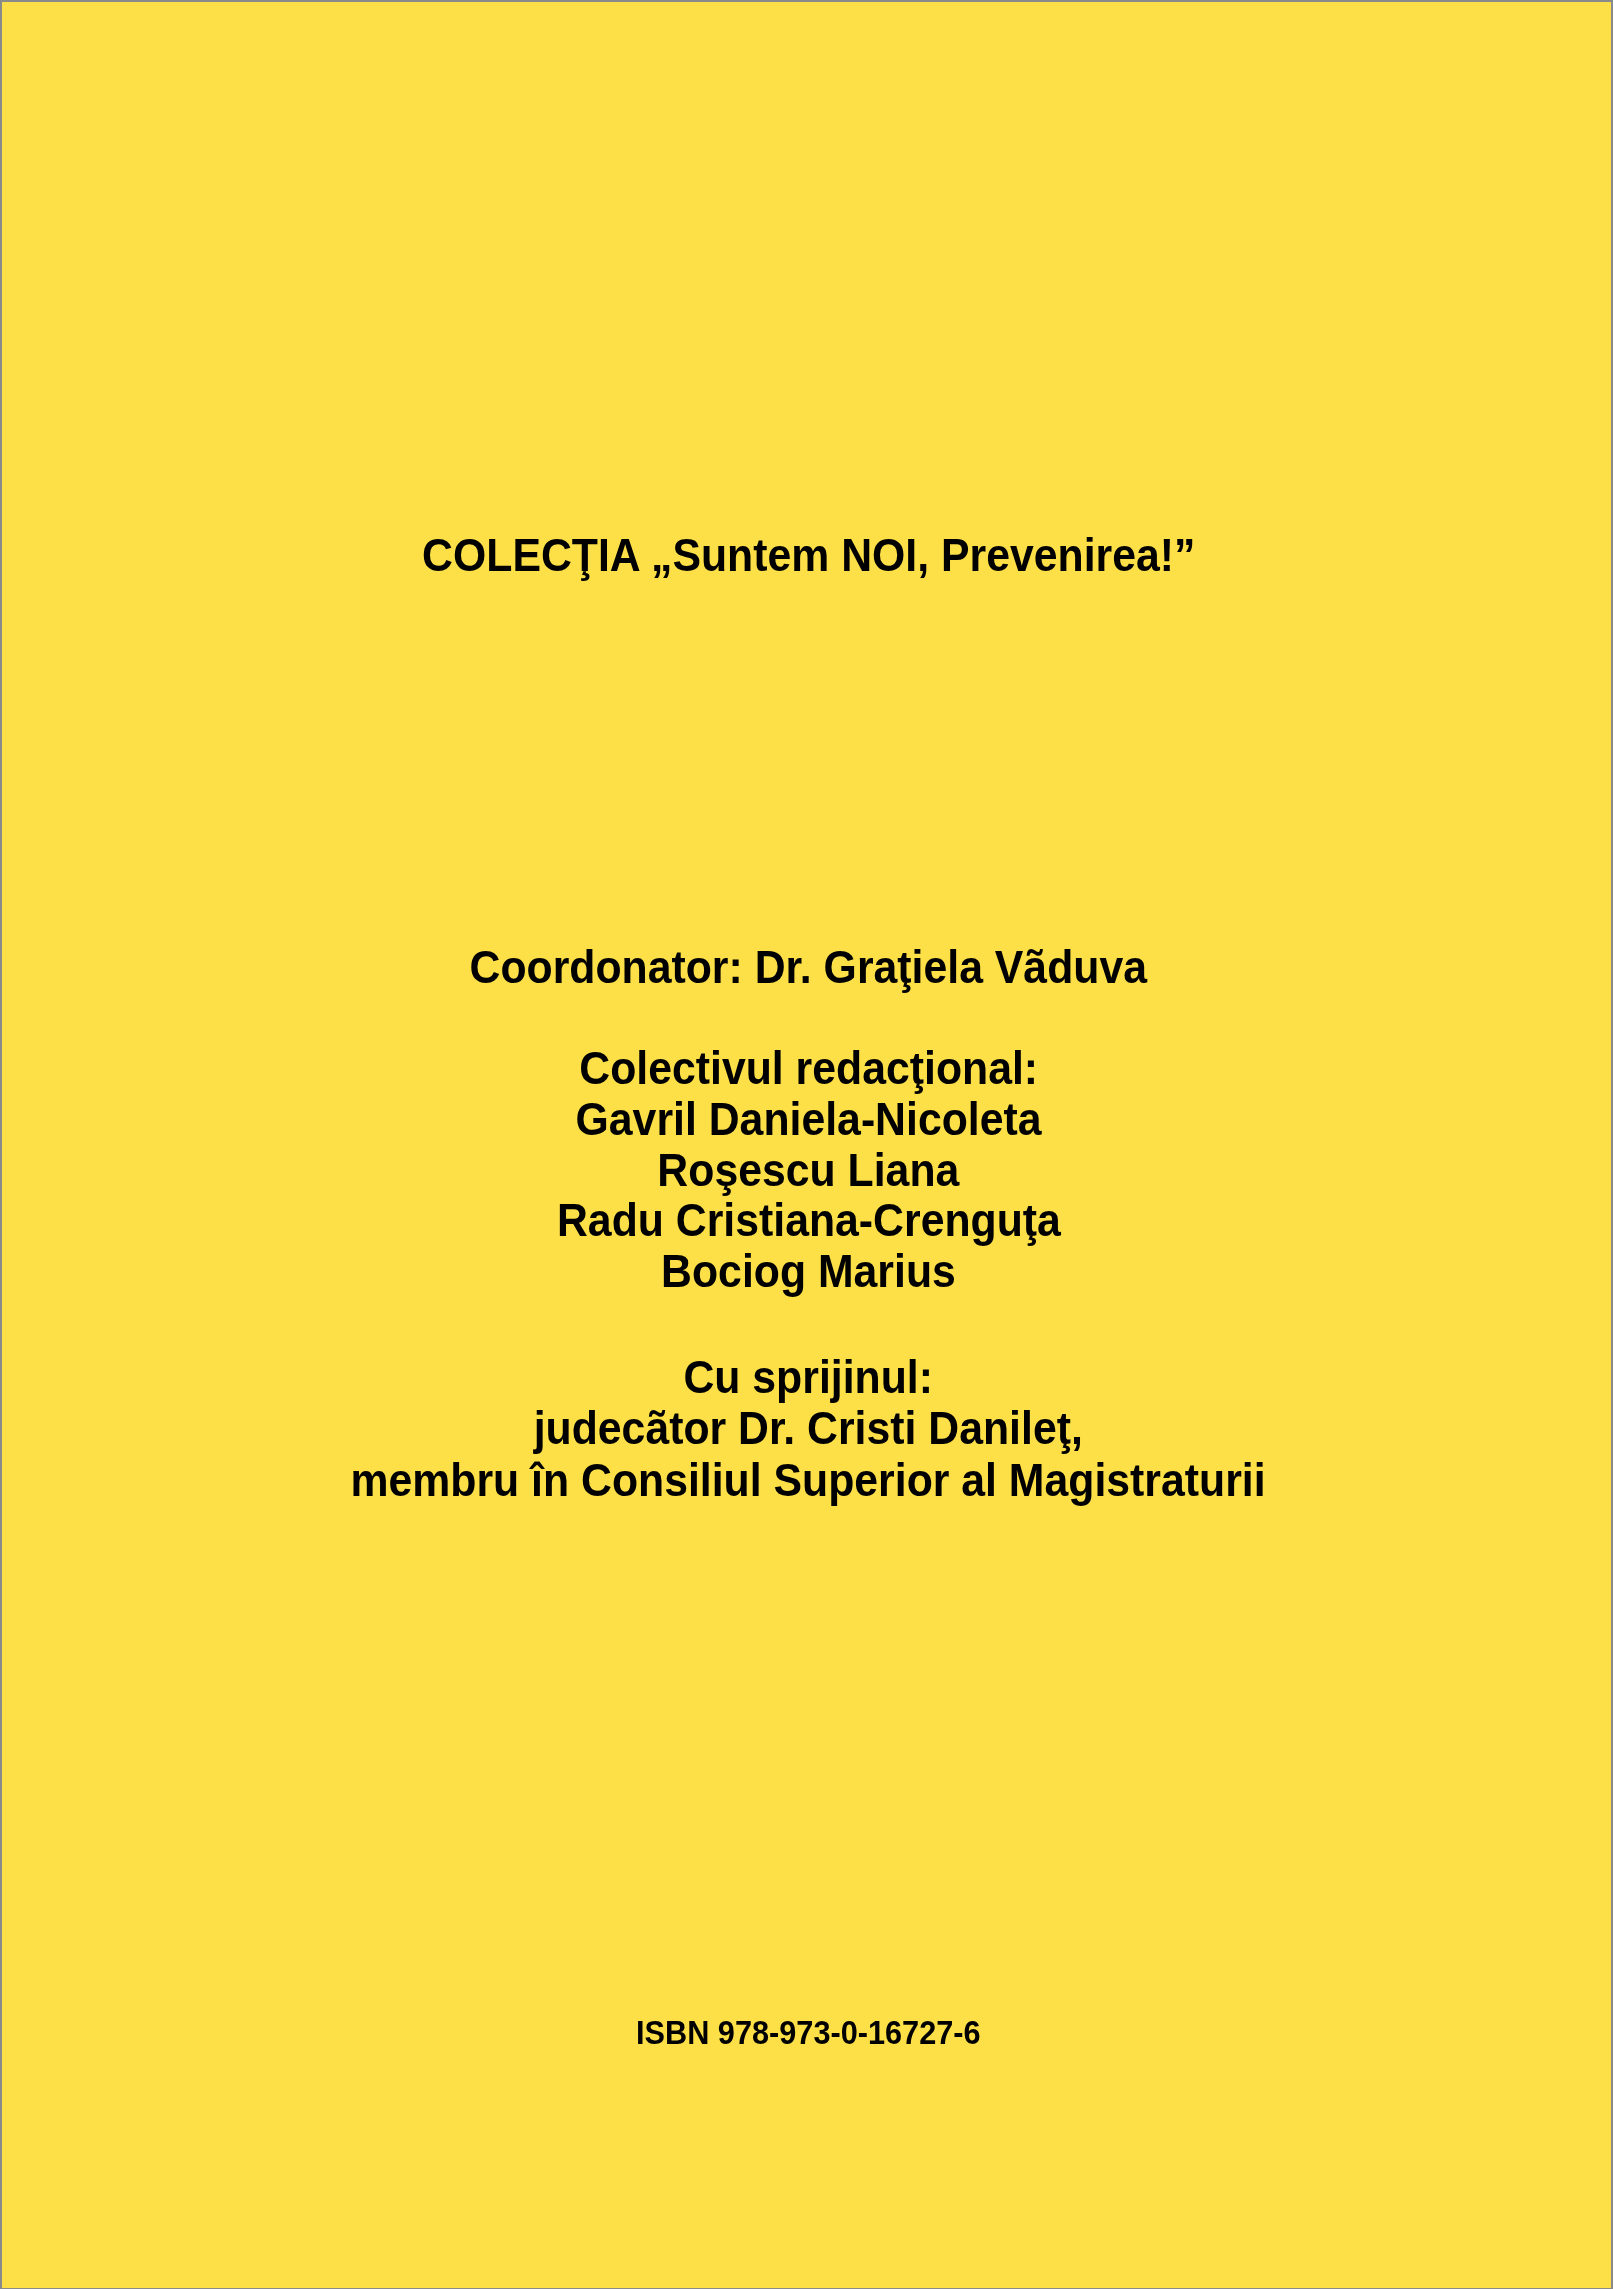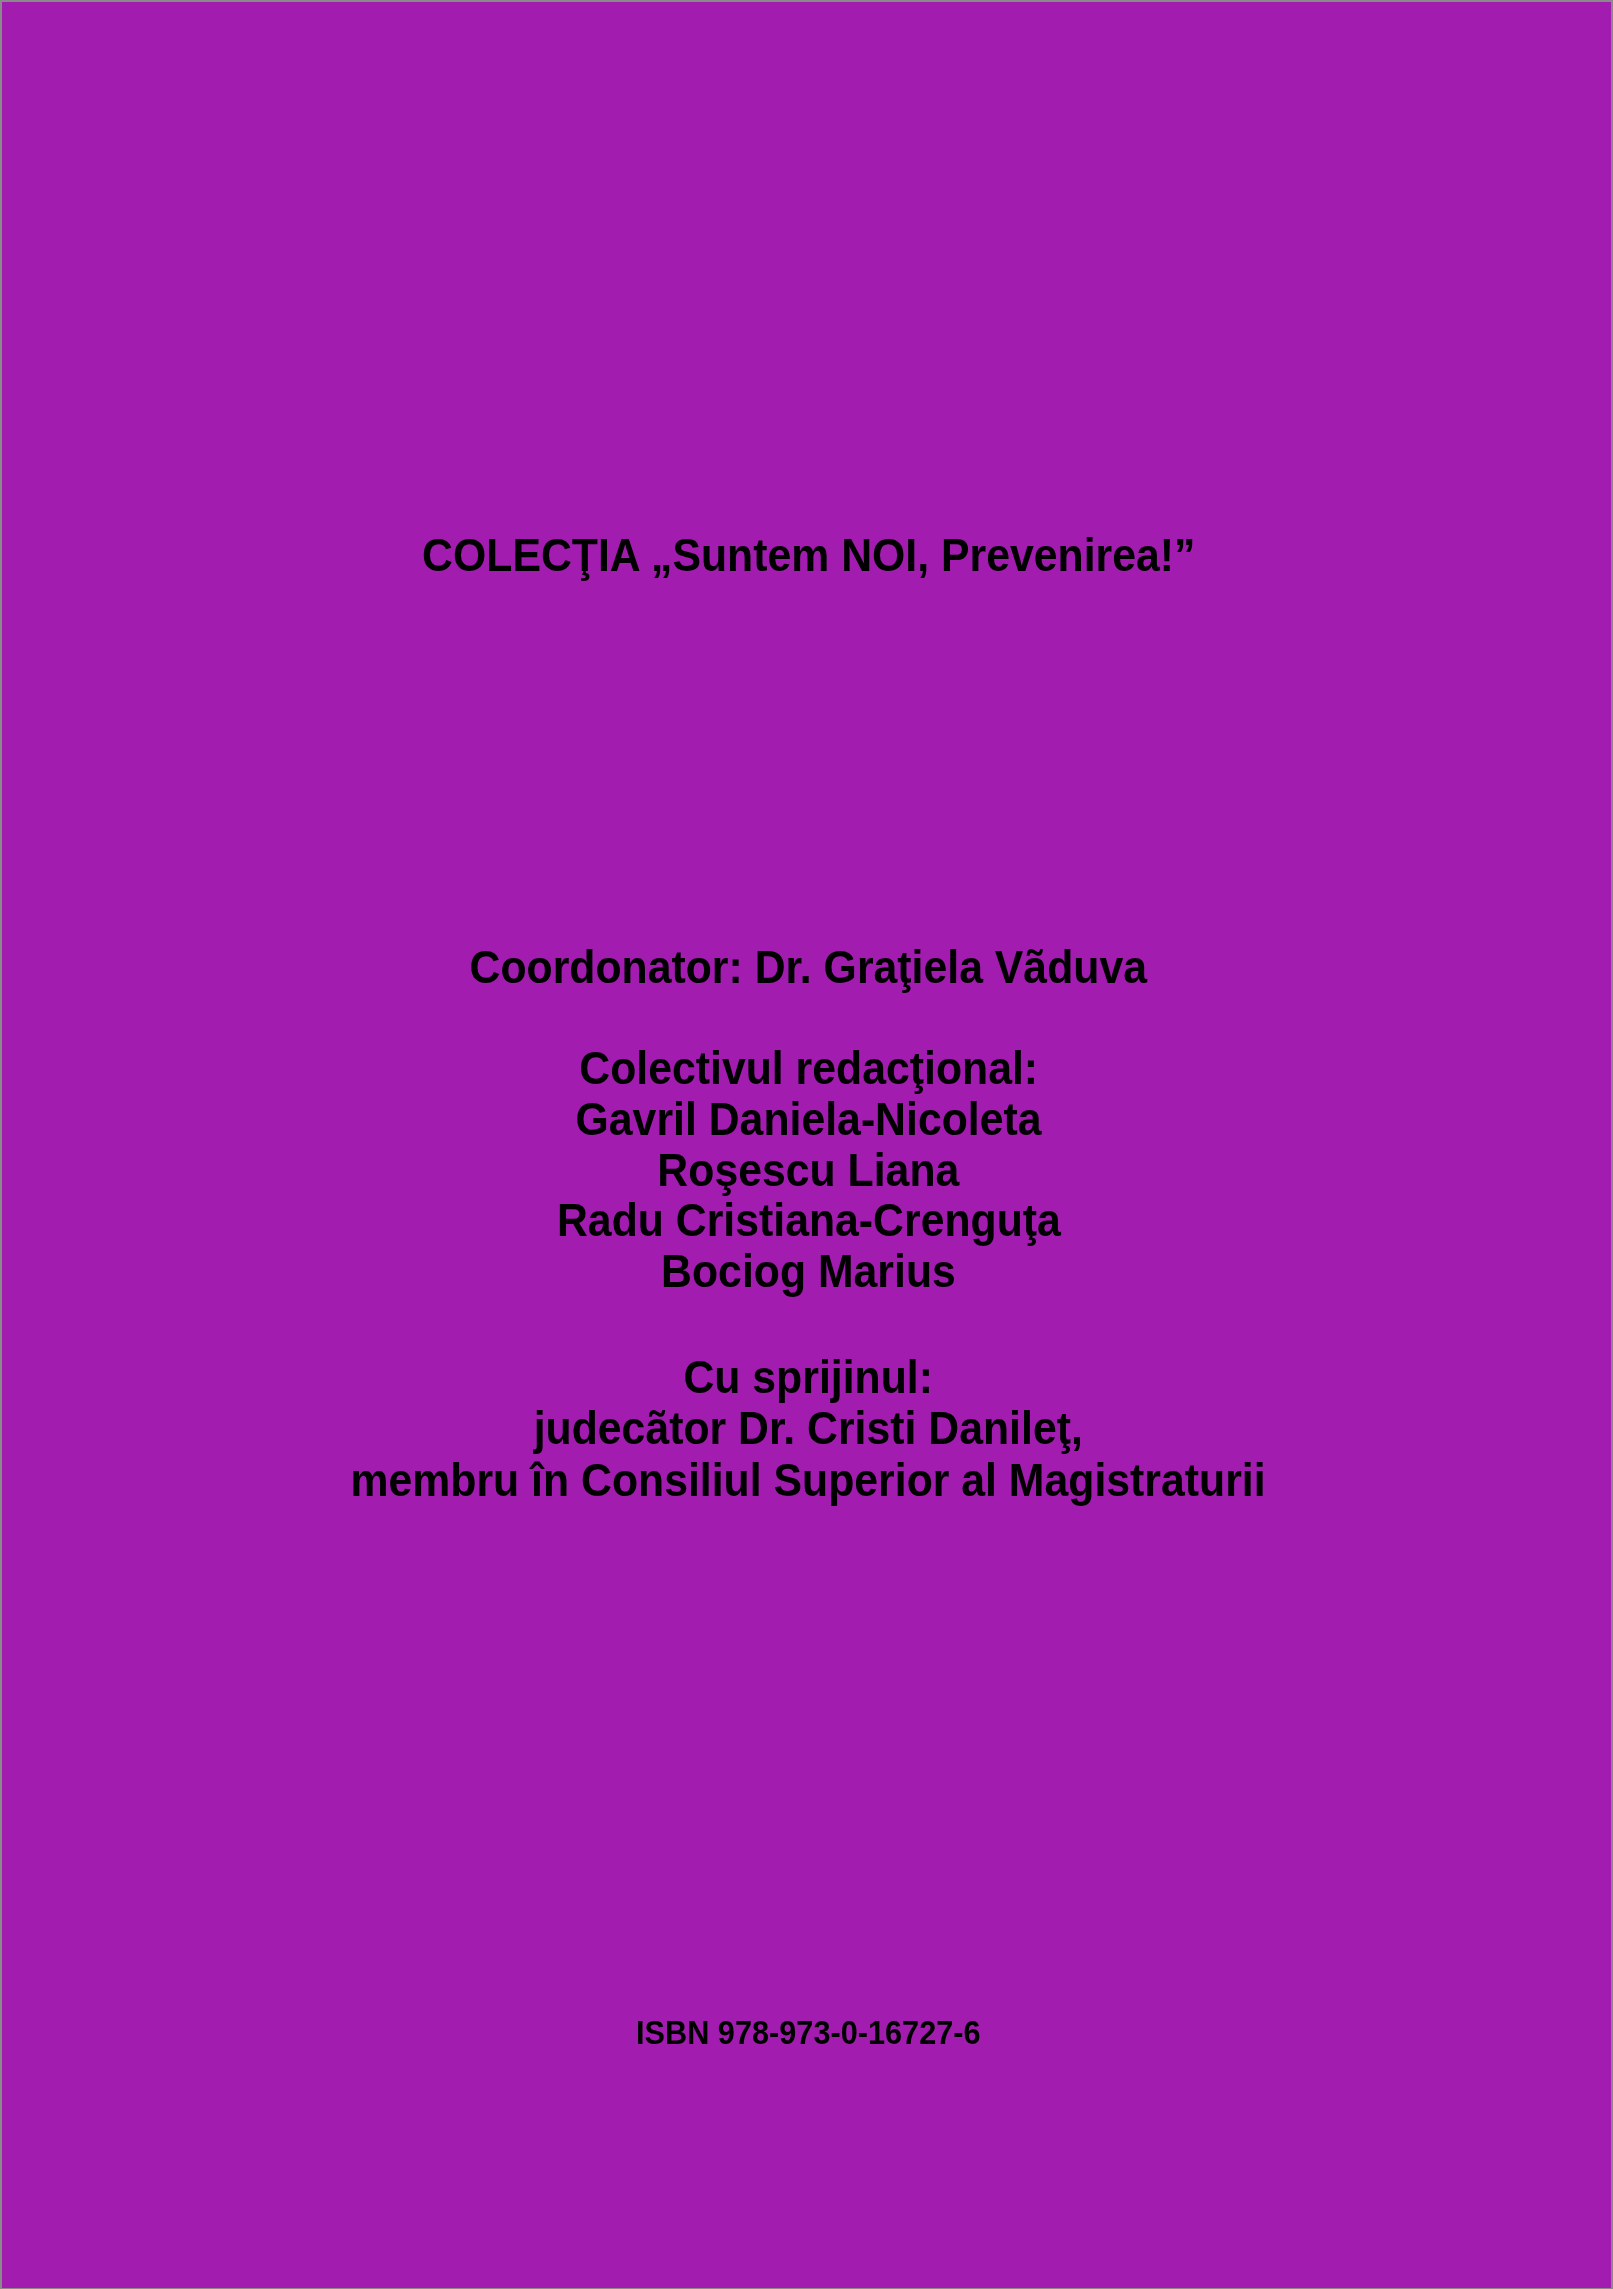--- a/index.html
+++ b/index.html
@@ -14,21 +14,21 @@
       overflow: hidden;
     }
     .page {
       position: absolute;
       left: 0;
       top: 0;
       width: 1613px;
       height: 2290px;
       box-sizing: border-box;
       border: 2.8px solid #8a8a8a;
-      background: #a21caf;
+      background: #fde047;
     }
     .line {
       position: absolute;
       left: 0;
       width: 1613px;
       text-align: center;
       font-family: "Liberation Sans", sans-serif;
       font-weight: bold;
       color: #000000;
       white-space: nowrap;

